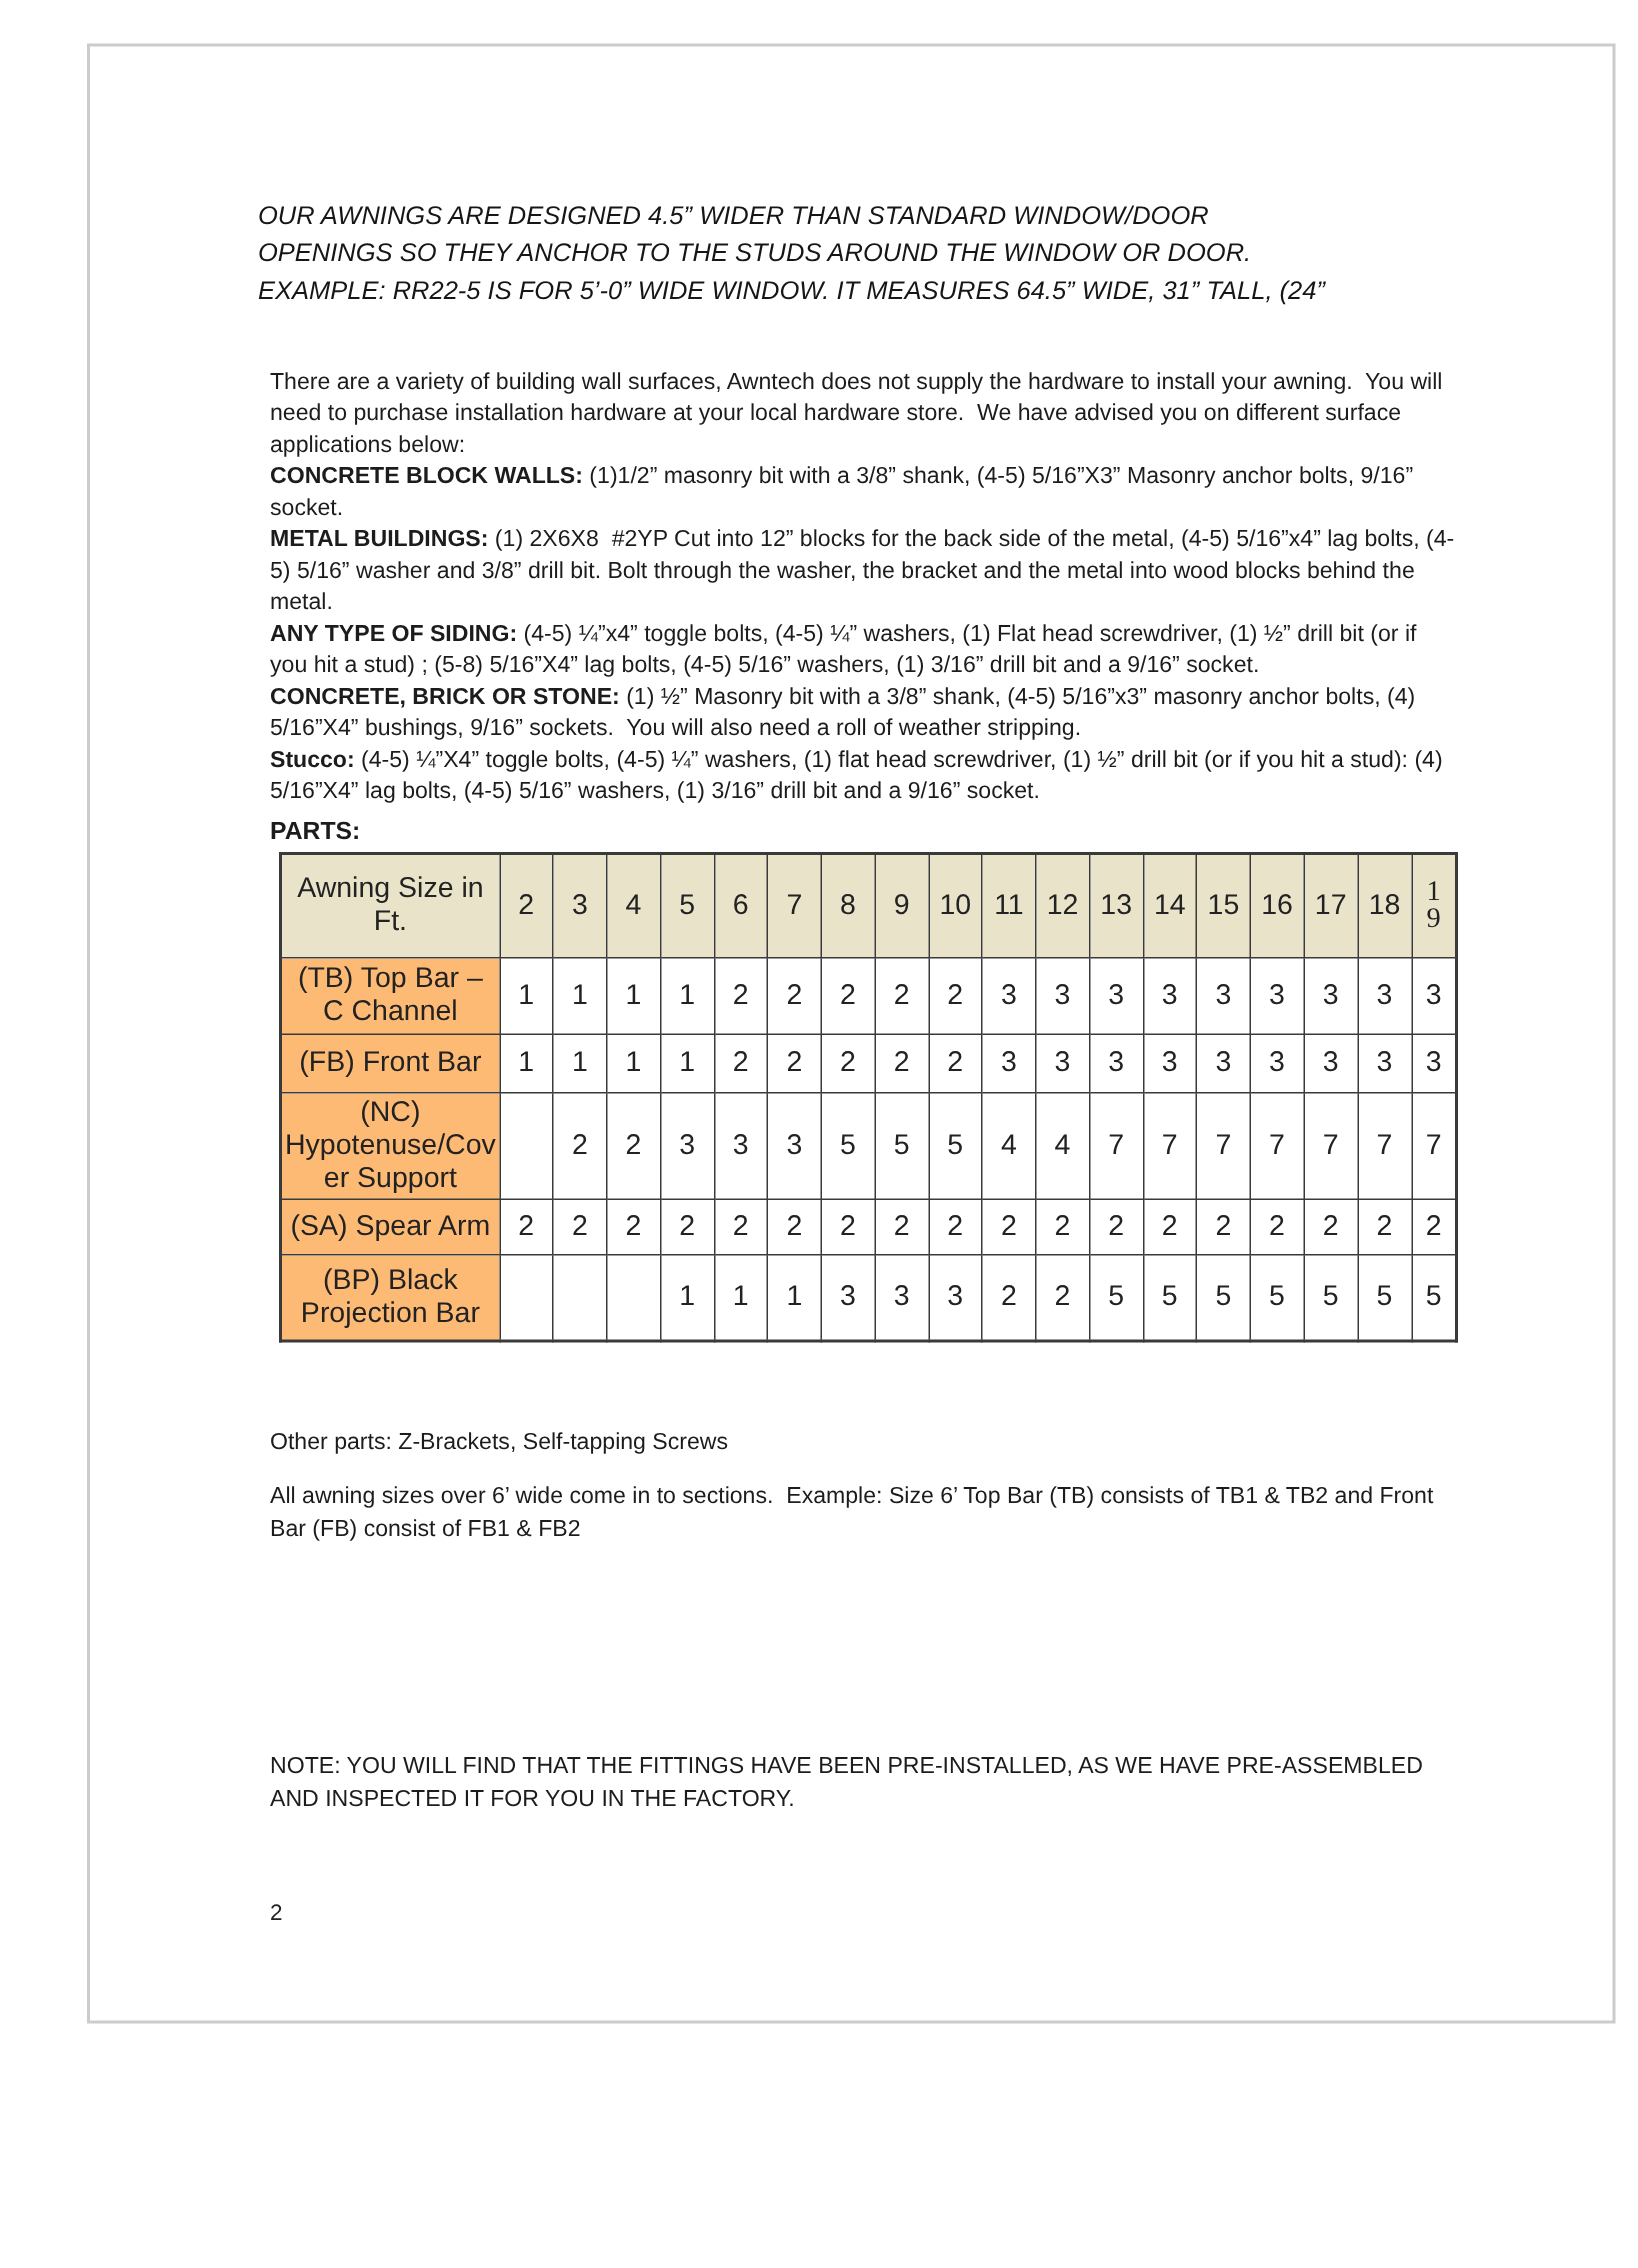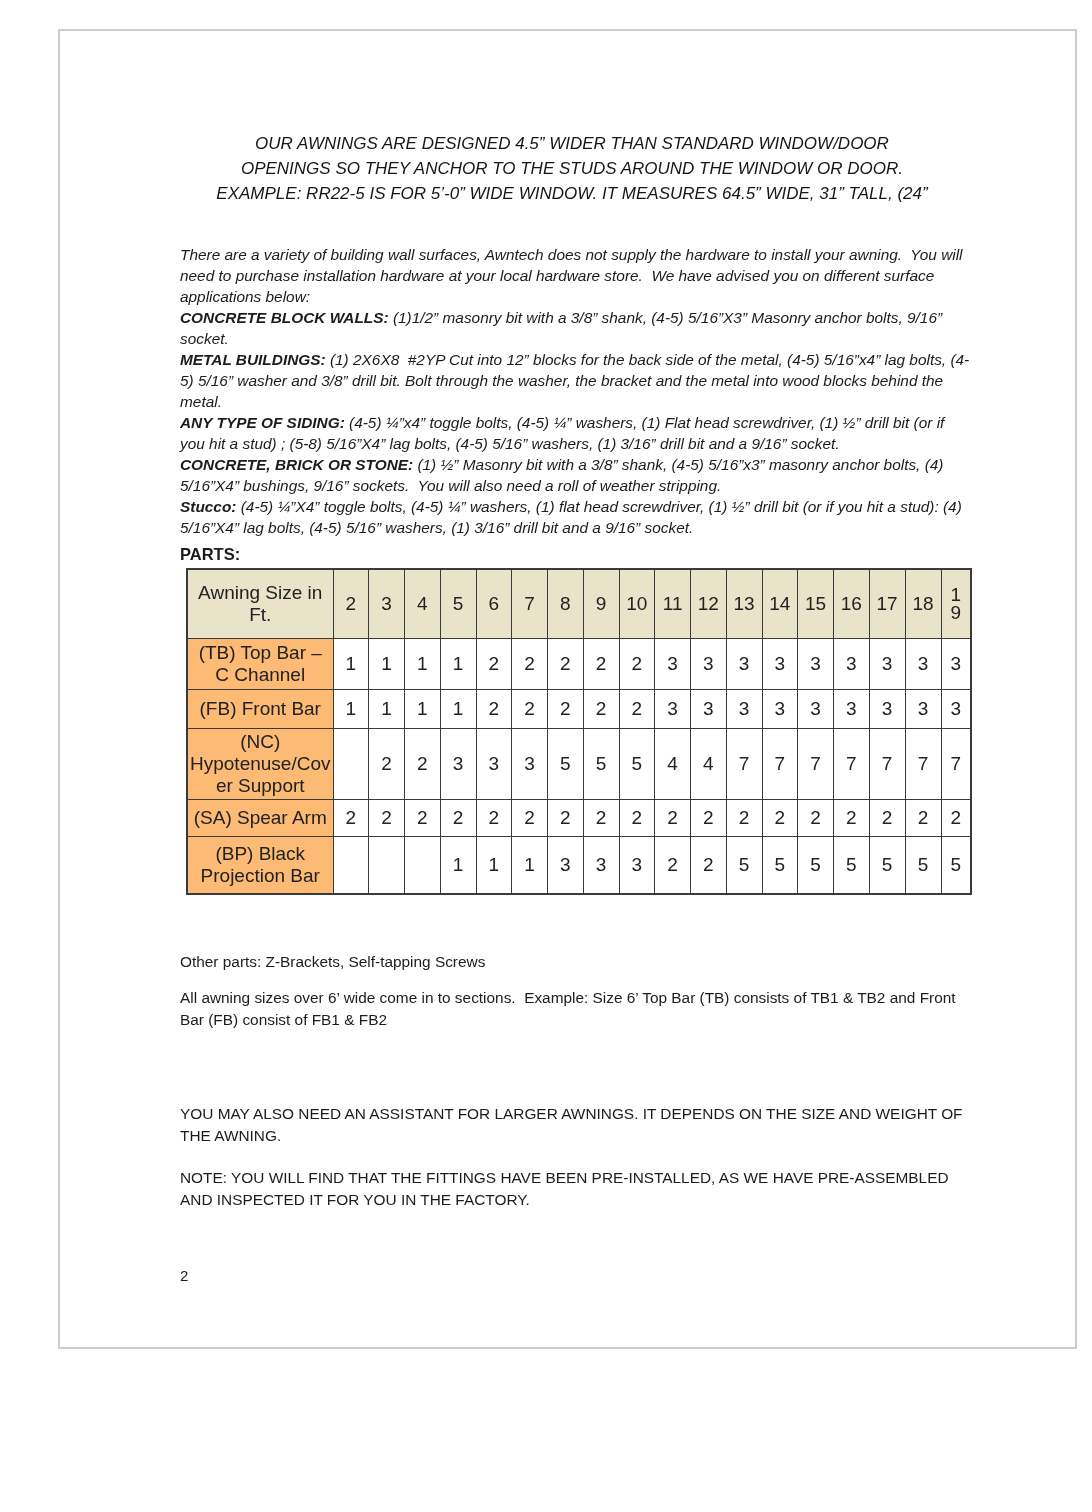--- a/index.html
+++ b/index.html
@@ -14,34 +14,33 @@
     position: absolute;
     left: 58px; top: 29px;
     width: 1019px; height: 1320px;
     background: #ffffff;
     border: 2px solid #cccccc;
   }
   .awning-header {
     position: absolute;
     left: 112px; top: 100px;
     width: 800px;
-    text-align: center;
     font-style: italic;
     font-size: 17px;
     line-height: 25px;
     color: #161616;
   }
   .body-text {
     position: absolute;
     left: 120px; top: 213px;
     width: 790px;
     font-size: 15.4px;
     line-height: 21px;
   }
-  .body-text p { white-space: pre-wrap; font-style: italic; }
+  .body-text p { white-space: pre-wrap; }
   .body-text b { font-weight: bold; }
   .parts-heading {
     position: absolute;
     left: 120px; top: 514px;
     font-size: 16.5px;
     font-weight: bold;
   }
   .parts-table {
     position: absolute;
     left: 126px; top: 537px;
@@ -65,20 +64,21 @@
     background: #e8e3c9;
     height: 62px;
   }
   .parts-table td.row-label {
     background: #fdba74;
   }
   .parts-table thead th:last-child {
     word-break: break-all;
     padding: 16px 9px;
     line-height: 18px;
+    font-family: Liberation Serif, serif;
   }
   .parts-table tbody tr:nth-child(1) td { height: 51px; }
   .parts-table tbody tr:nth-child(2) td { height: 39px; }
   .parts-table tbody tr:nth-child(3) td { height: 71px; }
   .parts-table tbody tr:nth-child(4) td { height: 37px; margin-top: 44px; }
   .parts-table tbody tr:nth-child(5) td { height: 57px; }
   .note {
     position: absolute;
     left: 120px;
     width: 792px;
@@ -274,18 +274,17 @@
           <td>5</td>
           <td>5</td>
           <td>5</td>
           <td>5</td>
         </tr>
       </tbody>
     </table>
 
   <p class="note note-other">Other parts: Z-Brackets, Self-tapping Screws</p>
   <p class="note note-sections">All awning sizes over 6’ wide come in to sections.  Example: Size 6’ Top Bar (TB) consists of TB1 &amp; TB2 and Front Bar (FB) consist of FB1 &amp; FB2</p>
-  <p class="note note-assist">YOU MAY ALSO NEED AN ASSISTANT FOR LARGER AWNINGS. IT DEPENDS ON THE SIZE AND WEIGHT OF THE AWNING.</p>
   <p class="note note-factory">NOTE: YOU WILL FIND THAT THE FITTINGS HAVE BEEN PRE-INSTALLED, AS WE HAVE PRE-ASSEMBLED AND INSPECTED IT FOR YOU IN THE FACTORY.</p>
 
   <div class="page-number">2</div>
 
 </div>
 
 </body></html>

